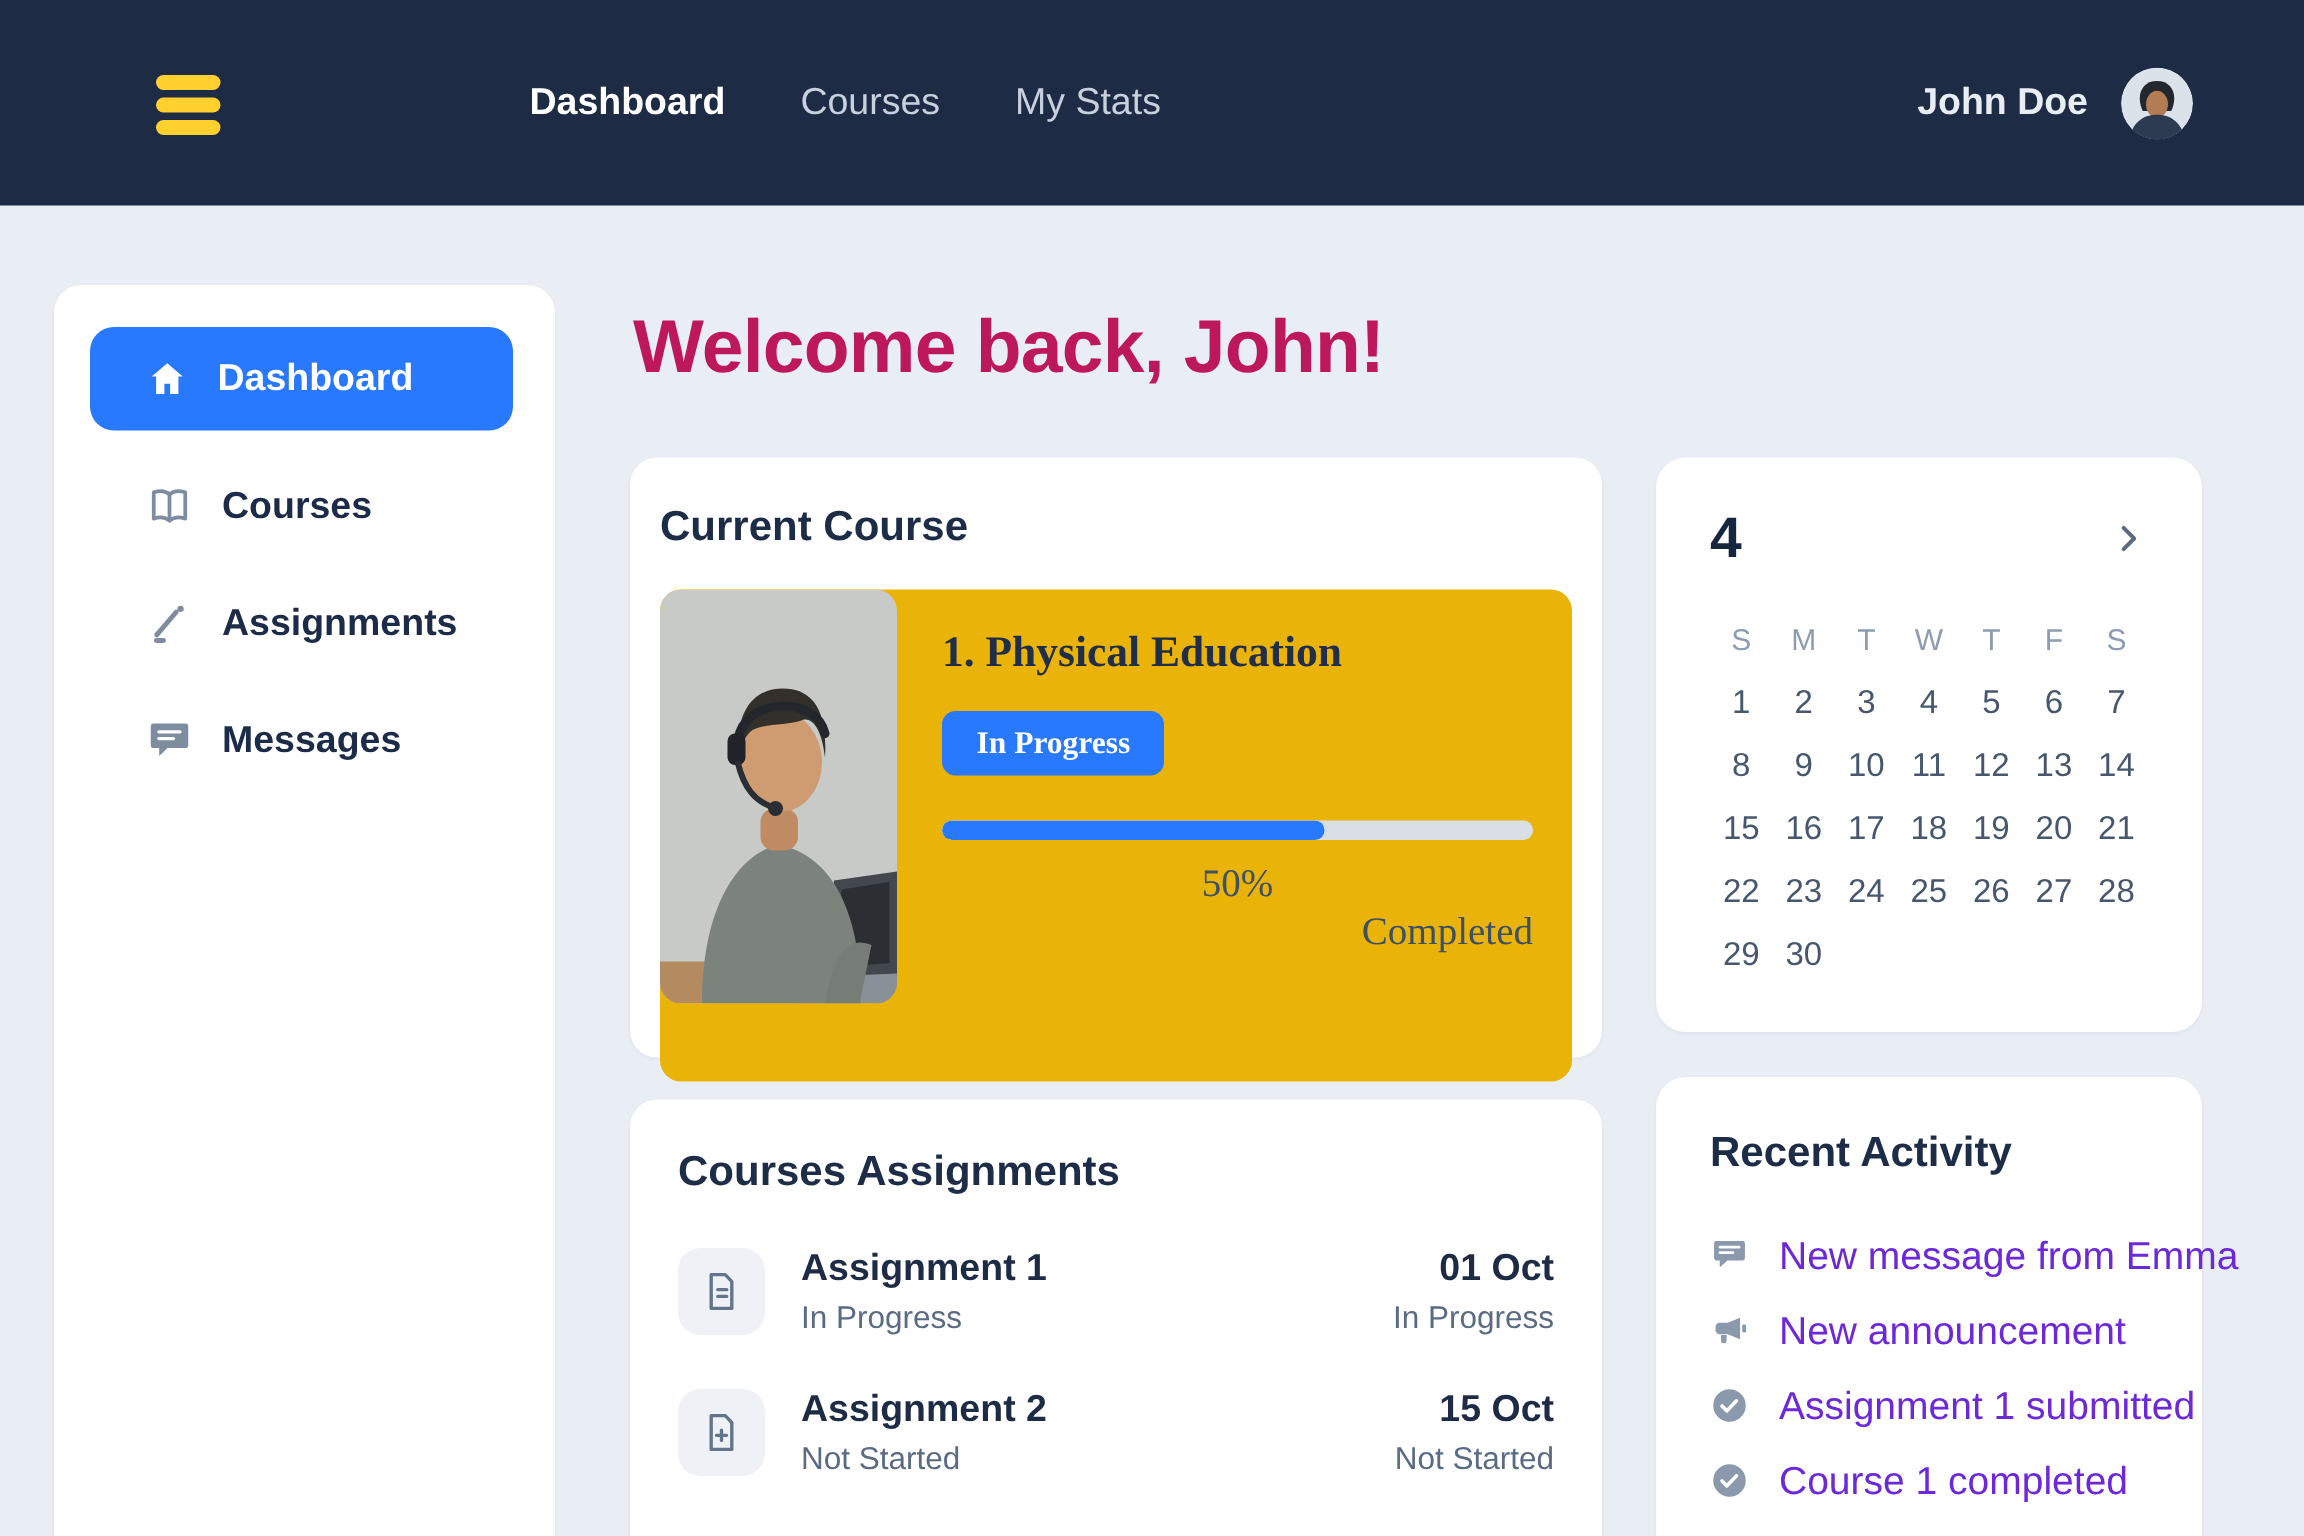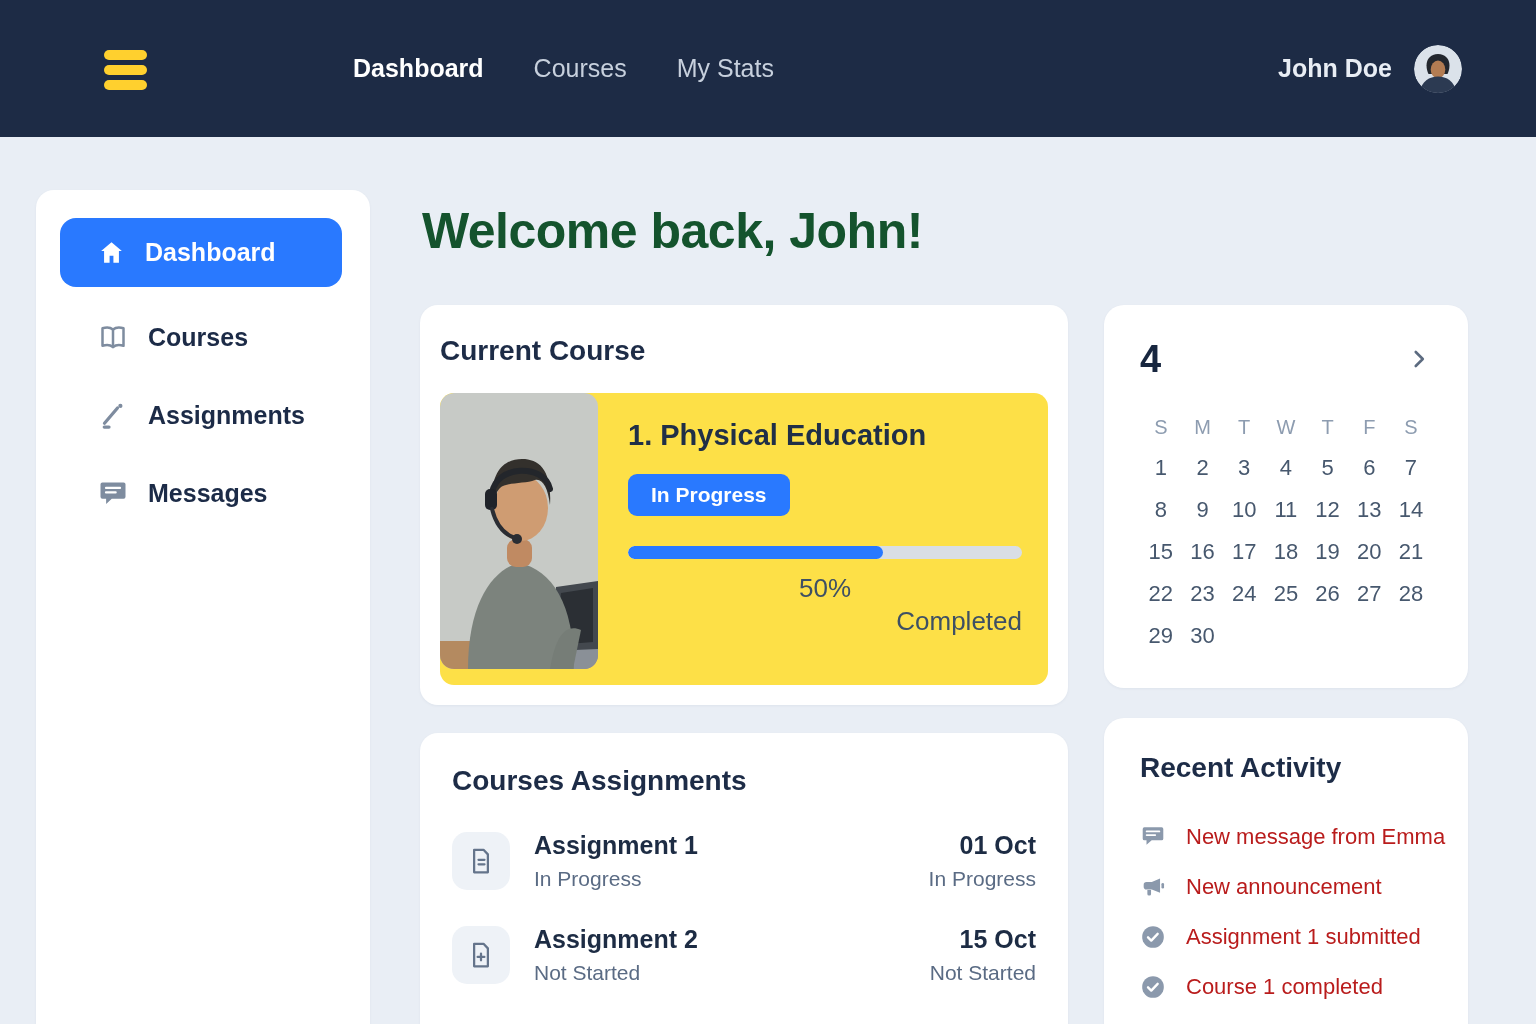--- a/index.html
+++ b/index.html
@@ -23,29 +23,29 @@
              border-radius:18px 18px 0 0; box-shadow:0 1px 3px rgba(20,40,80,.05); padding:28px 24px 0; }
   .side-active { display:flex; align-items:center; gap:20px; width:282px; height:69px; border-radius:16px;
                  background:#2979ff; color:#ffffff; padding-left:38px; cursor:pointer; border:none; }
   .side-active .side-label { color:#ffffff; font-weight:700; }
   .side-item { display:flex; align-items:center; gap:20px; height:56px; margin-top:22px; padding-left:38px; cursor:pointer; color:#7e8c9f; }
   .side-label { font-size:25px; font-weight:600; color:#1c2b47; }
   .icon { display:inline-flex; align-items:center; justify-content:center; }
   .icon svg { display:block; }
 
   
-  .welcome { position:absolute; left:422px; top:202px; font-size:50px; font-weight:700; color:#14532d; letter-spacing:-.5px; }
+  .welcome { position:absolute; left:422px; top:202px; font-size:50px; font-weight:700; color:#be185d; letter-spacing:-.5px; }
 
   
   .card { position:absolute; background:#ffffff; box-shadow:0 1px 3px rgba(20,40,80,.05); }
   .card-title { font-size:28px; font-weight:700; color:#1d2c47; }
 
   
   .course-card { left:420px; top:305px; width:648px; height:400px; border-radius:18px; padding:30px 20px; }
-  .course-panel { margin-top:26px; height:292px; background:#fde047; border-radius:14px; display:flex; overflow:hidden; }
+  .course-panel { margin-top:26px; height:328px; background:#eab308; border-radius:14px; display:flex; overflow:hidden;font-family:Liberation Serif, serif; }
   .course-photo { width:158px; height:276px; flex:0 0 auto; border-radius:14px; overflow:hidden; }
   .course-info { flex:1; padding:26px 26px 20px 30px; }
   .course-name { font-size:29px; font-weight:700; color:#202f47; }
   .badge { display:inline-block; margin-top:22px; padding:9px 23px; background:#2979ff; color:#ffffff;
            font-size:21px; font-weight:700; border-radius:9px; }
   .progress-track { margin-top:30px; height:13px; border-radius:7px; background:#d9dee5; overflow:hidden; }
   .progress-fill { height:13px; border-radius:7px; background:#2979ff; }
   .progress-percent { margin-top:14px; text-align:center; font-size:26px; color:#3e5064; font-weight:500; }
   .progress-caption { margin-top:2px; text-align:right; font-size:26px; color:#3e5064; }
 
@@ -68,21 +68,21 @@
   .assign-name { font-size:25px; font-weight:700; color:#1d2c44; }
   .assign-status { margin-top:7px; font-size:21px; color:#5a6b84; }
   .assign-right { margin-left:auto; text-align:right; }
   .assign-date { font-size:25px; font-weight:700; color:#1d2c44; }
 
   
   .activity-card { left:1104px; top:718px; width:364px; height:340px; border-radius:20px; padding:34px 36px; }
   .activity-list { margin-top:28px; }
   .activity-item { display:flex; align-items:center; gap:20px; height:50px; cursor:pointer; }
   .activity-icon { color:#8b99ac; flex:0 0 auto; display:flex; }
-  .activity-text { font-size:22px; font-weight:500; color:#b91c1c; white-space:nowrap; }
+  .activity-text { font-size:26px; font-weight:500; color:#6d28d9; white-space:nowrap; }
 
   
   .watermark { position:absolute; left:618px; top:902px; width:300px; text-align:center; z-index:5; pointer-events:none; }
   .wm-ar { font-family:"DejaVu Sans",sans-serif; font-size:46px; font-weight:700; color:#c3cbd5; }
   .wm-domain { margin-top:4px; font-size:30px; font-weight:500; color:#c6cdd7; letter-spacing:1px; }
 </style>
 </head>
 <body>
 
 <div class="canvas">

